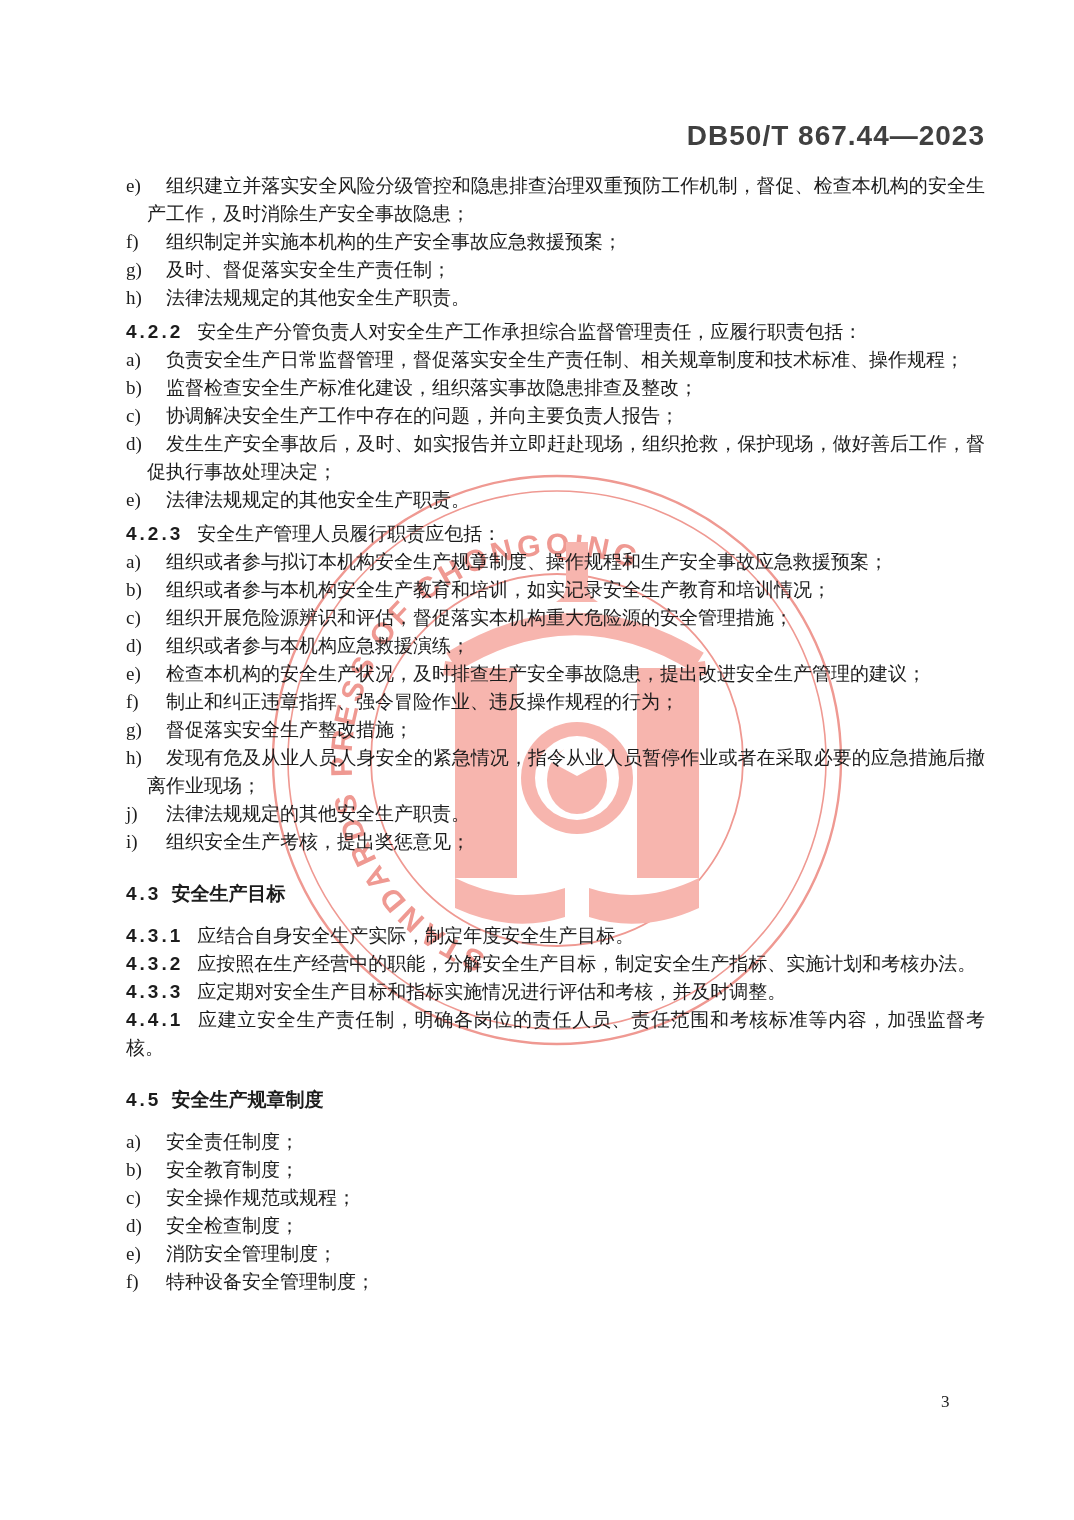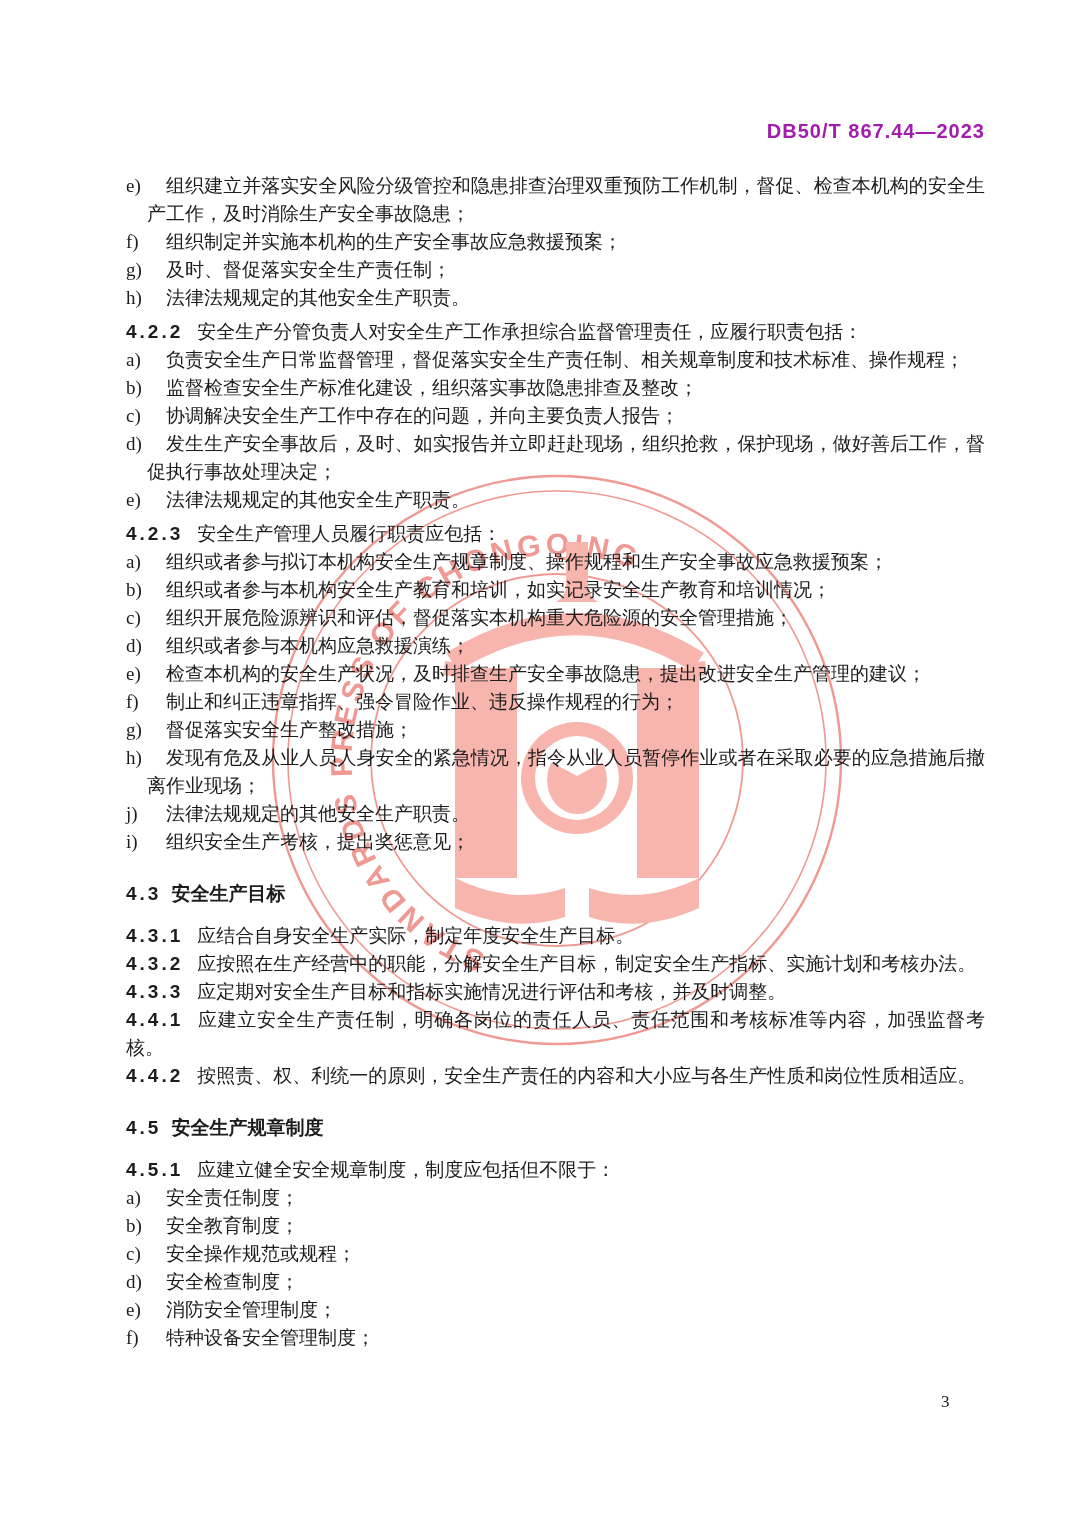--- a/index.html
+++ b/index.html
@@ -11,21 +11,21 @@
     font-family:"Liberation Serif","DejaVu Serif",serif;
     color:#1c1c1c;
   }
   .wm{
     position:absolute;left:0;top:0;width:1074px;height:1520px;
     z-index:0;pointer-events:none;
   }
   .doc-number{
     position:absolute;top:120px;right:89px;z-index:2;
     font-family:"Liberation Sans","DejaVu Sans",sans-serif;
-    font-weight:bold;font-size:20px;letter-spacing:1px;color:#a21caf;margin-left:24px;
+    font-weight:bold;font-size:28px;letter-spacing:1px;color:#404040;margin-left:24px;
   }
   .doc{
     position:absolute;left:126px;right:89px;top:172px;z-index:1;
   }
   .doc p{margin:0;font-size:19px;line-height:28px;}
   .clause{text-align:justify;}
   .clause .num,.heading .num{
     font-family:"Liberation Sans","DejaVu Sans",sans-serif;
     font-weight:bold;letter-spacing:3px;margin-right:14px;white-space:nowrap;margin-top:29px;
   }
@@ -115,23 +115,21 @@
         <p class="li"><span class="lbl">g)</span><span>督促落实安全生产整改措施；</span></p>
         <p class="li"><span class="lbl">h)</span><span>发现有危及从业人员人身安全的紧急情况，指令从业人员暂停作业或者在采取必要的应急措施后撤离作业现场；</span></p>
         <p class="li"><span class="lbl">j)</span><span>法律法规规定的其他安全生产职责。</span></p>
         <p class="li"><span class="lbl">i)</span><span>组织安全生产考核，提出奖惩意见；</span></p>
       </div>
       <p class="heading"><span class="num">4.3</span><span>安全生产目标</span></p>
       <p class="clause"><span class="num">4.3.1</span><span>应结合自身安全生产实际，制定年度安全生产目标。</span></p>
       <p class="clause"><span class="num">4.3.2</span><span>应按照在生产经营中的职能，分解安全生产目标，制定安全生产指标、实施计划和考核办法。</span></p>
       <p class="clause"><span class="num">4.3.3</span><span>应定期对安全生产目标和指标实施情况进行评估和考核，并及时调整。</span></p>
       <p class="clause"><span class="num">4.4.1</span><span>应建立安全生产责任制，明确各岗位的责任人员、责任范围和考核标准等内容，加强监督考核。</span></p>
-      <p class="clause"><span class="num">4.4.2</span><span>按照责、权、利统一的原则，安全生产责任的内容和大小应与各生产性质和岗位性质相适应。</span></p>
       <p class="heading"><span class="num">4.5</span><span>安全生产规章制度</span></p>
-      <p class="clause"><span class="num">4.5.1</span><span>应建立健全安全规章制度，制度应包括但不限于：</span></p>
       <div class="list">
         <p class="li"><span class="lbl">a)</span><span>安全责任制度；</span></p>
         <p class="li"><span class="lbl">b)</span><span>安全教育制度；</span></p>
         <p class="li"><span class="lbl">c)</span><span>安全操作规范或规程；</span></p>
         <p class="li"><span class="lbl">d)</span><span>安全检查制度；</span></p>
         <p class="li"><span class="lbl">e)</span><span>消防安全管理制度；</span></p>
         <p class="li"><span class="lbl">f)</span><span>特种设备安全管理制度；</span></p>
       </div>
     </div>
 

